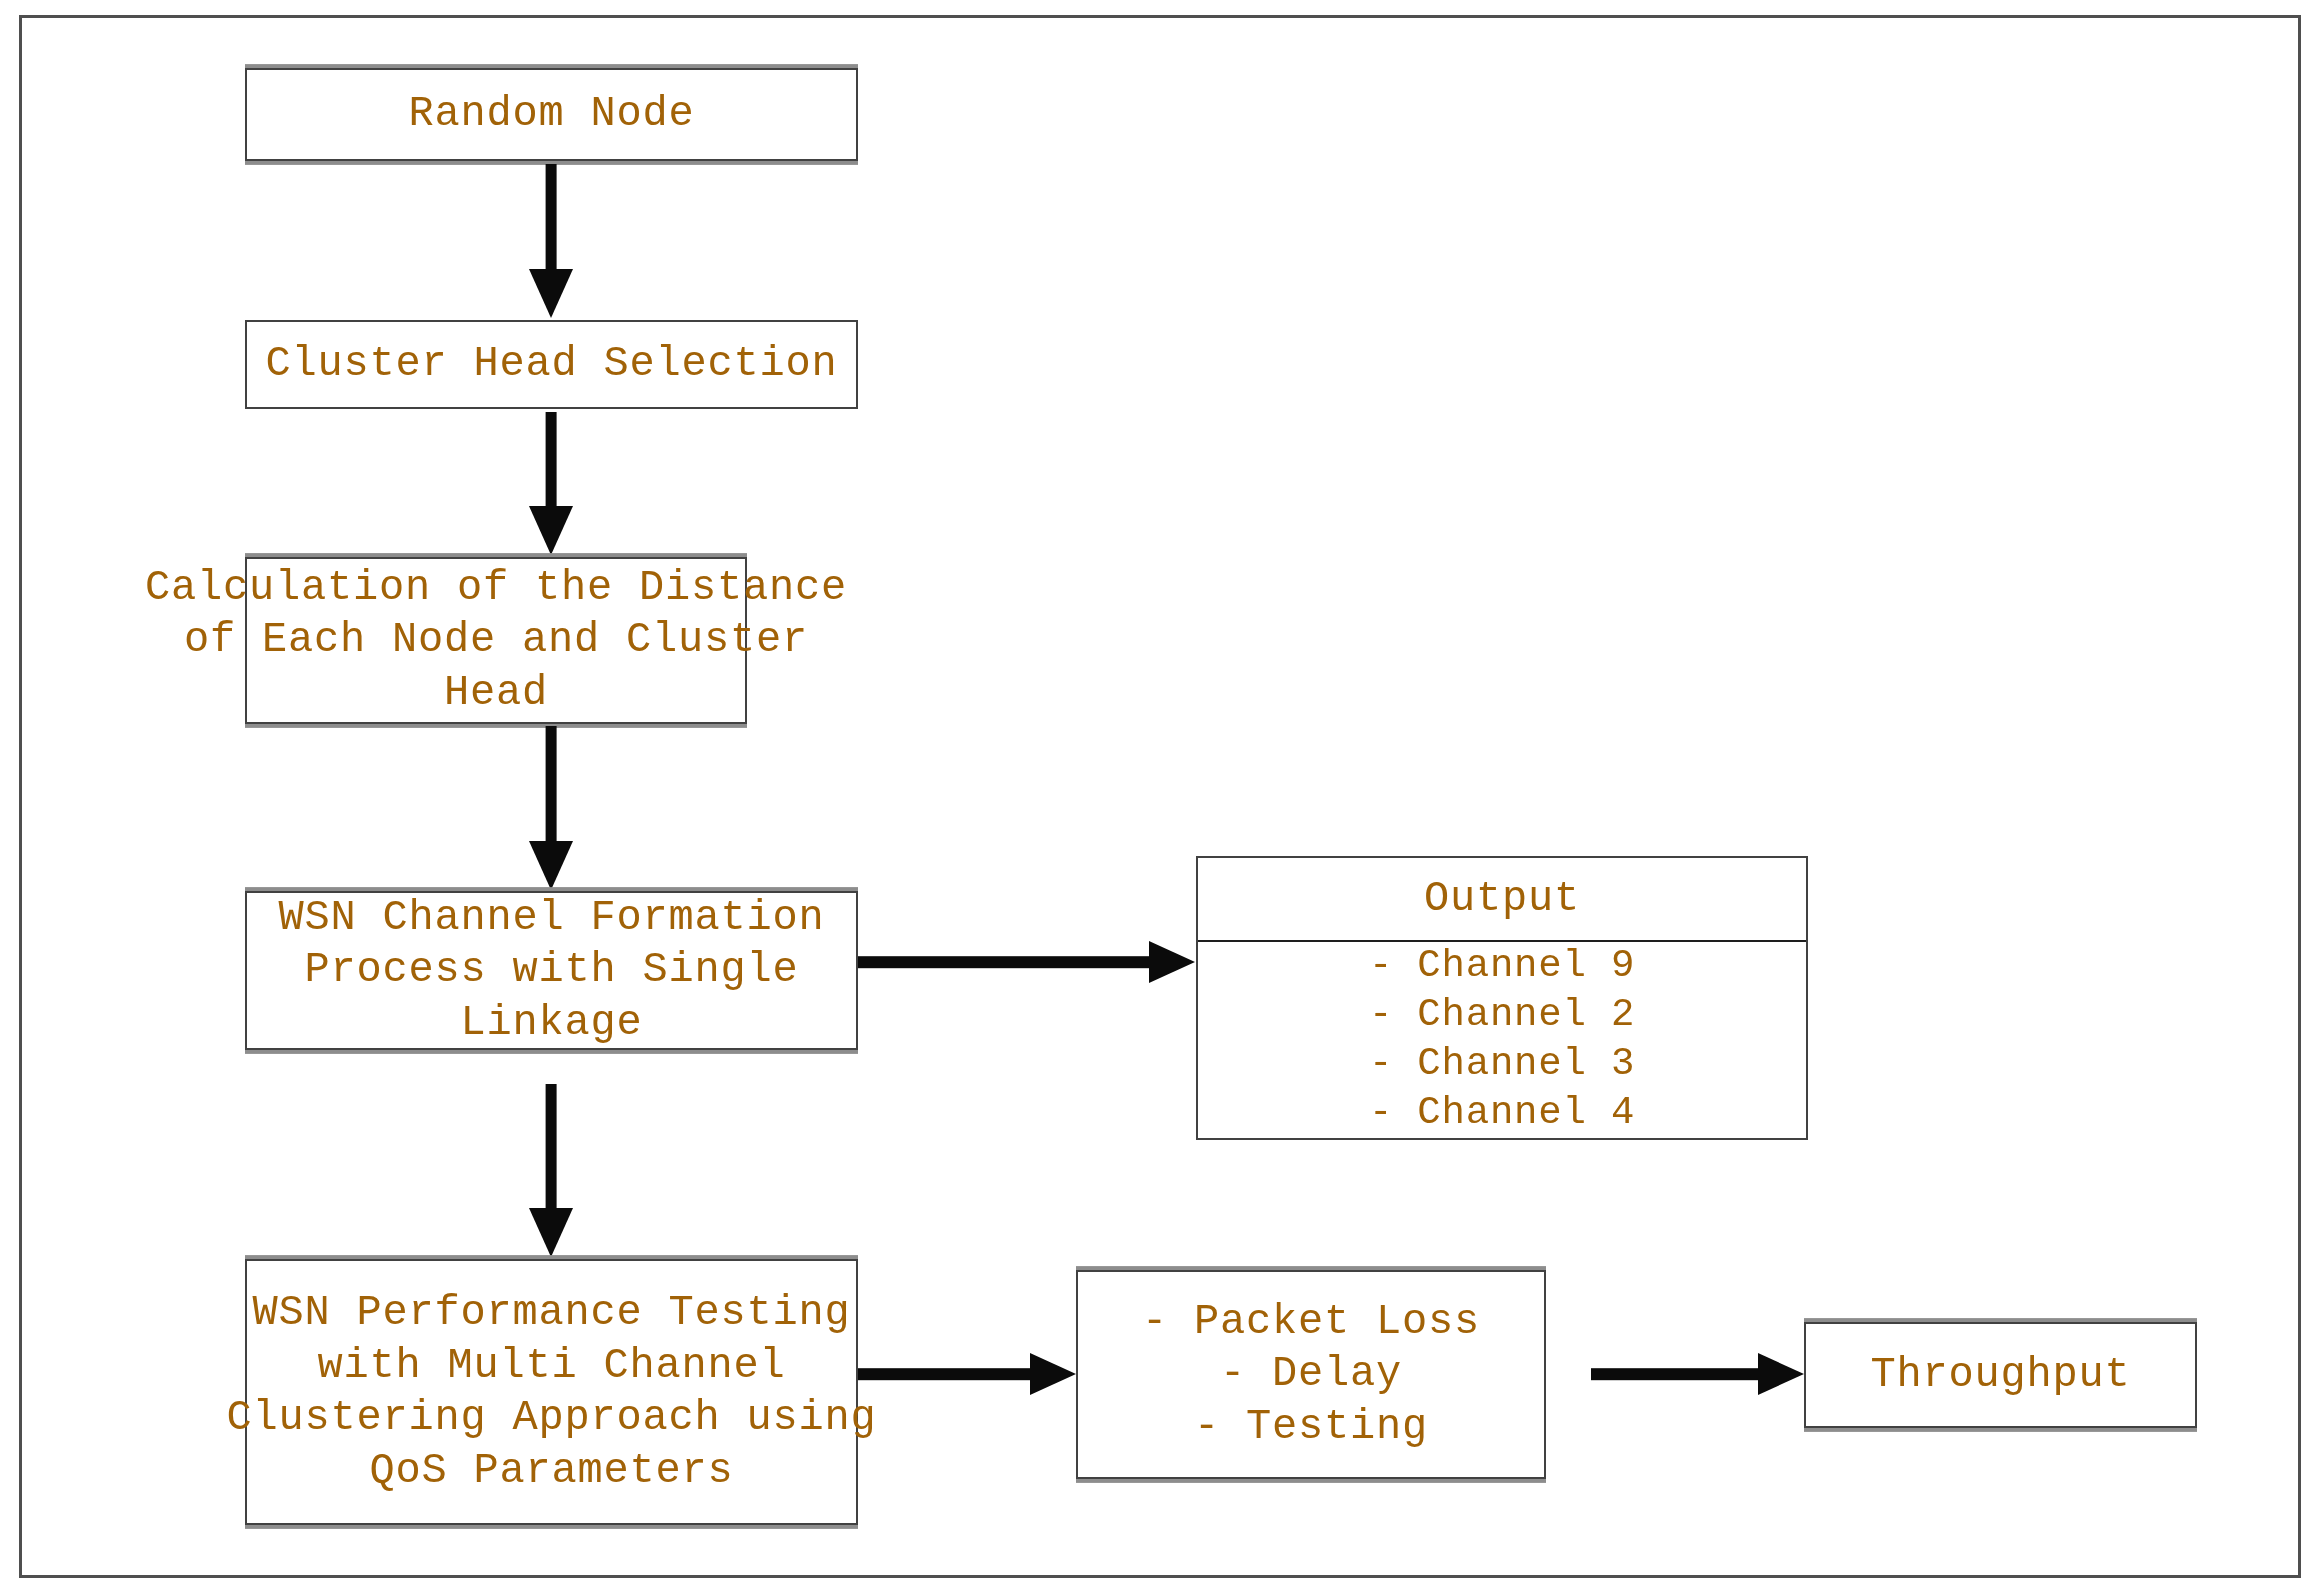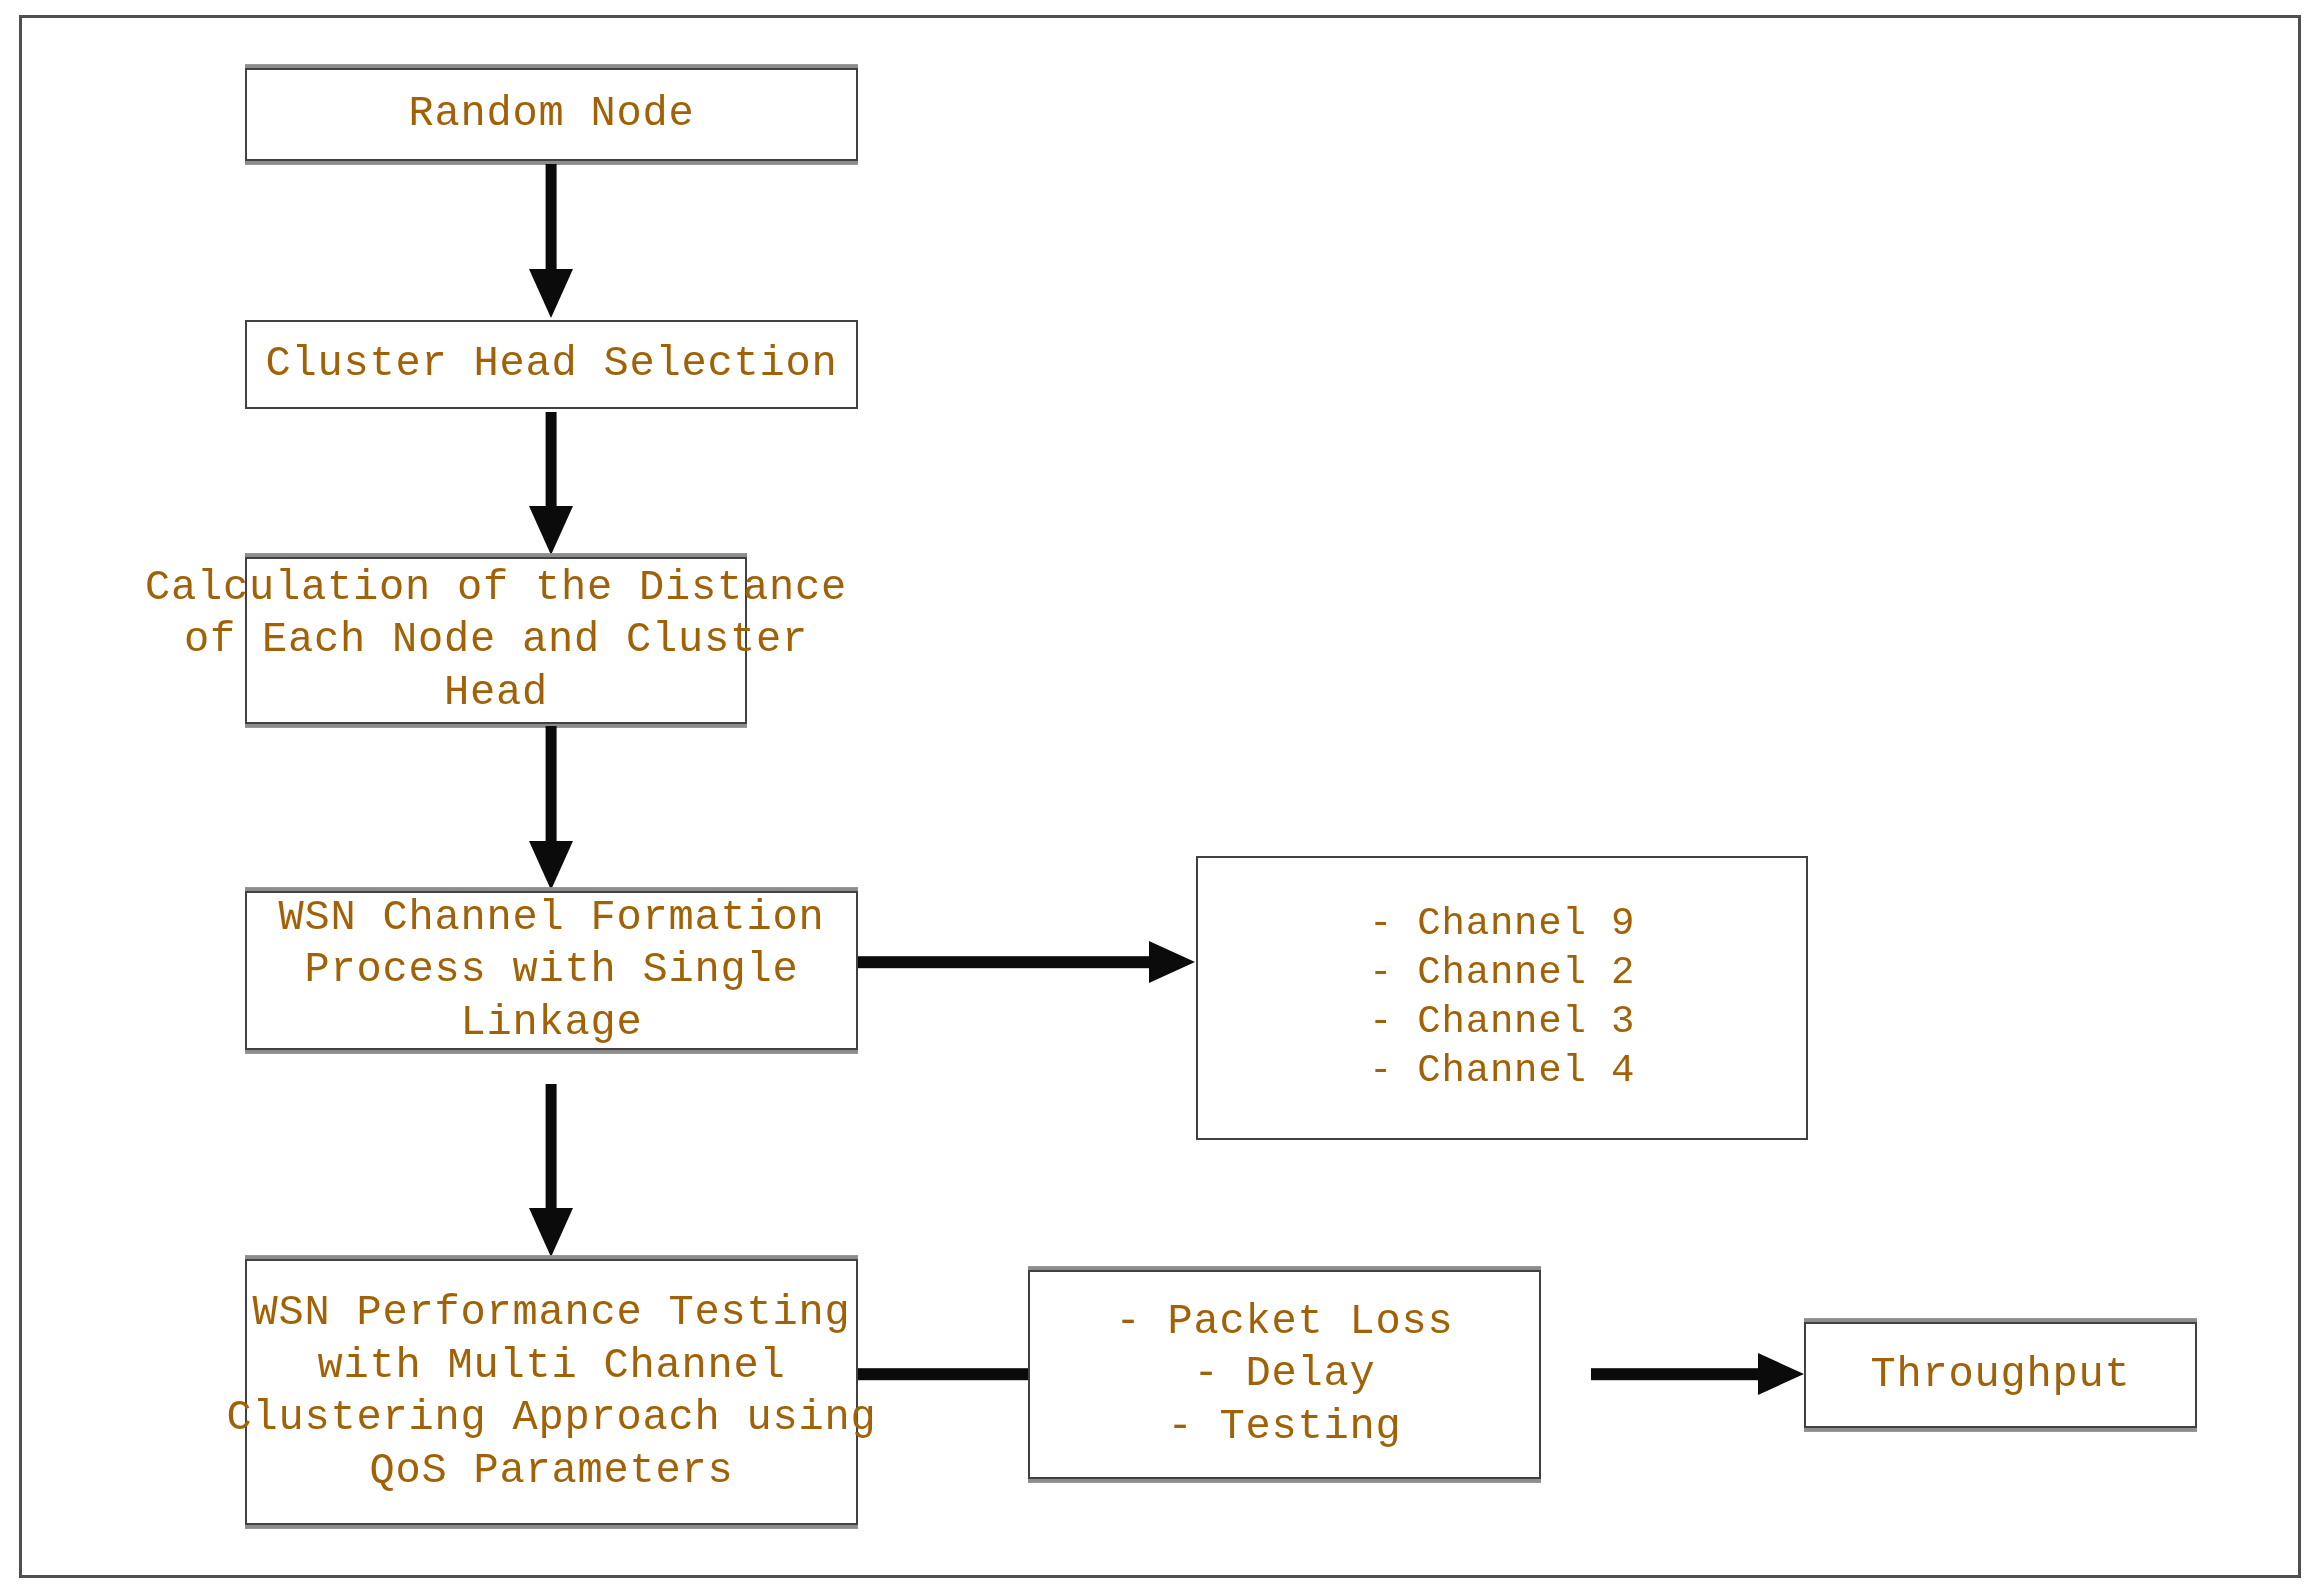--- a/index.html
+++ b/index.html
@@ -136,34 +136,37 @@
     <div class="line">Clustering Approach using</div>
     <div class="line">QoS Parameters</div>
   </div>
 
   <div class="arrow-h" style="left:858px; top:939px; width:337px;">
     <div class="shaft"></div>
     <div class="head"></div>
   </div>
 
   <div class="box" style="left:1196px; top:856px; width:612px; height:284px; justify-content:flex-start;">
+    <div class="output-header">
+      <span>Output</span>
+    </div>
     <div class="output-body">
       <div class="line">- Channel 9</div>
       <div class="line">- Channel 2</div>
       <div class="line">- Channel 3</div>
       <div class="line">- Channel 4</div>
     </div>
   </div>
 
   <div class="arrow-h" style="left:858px; top:1351px; width:218px;">
     <div class="shaft"></div>
     <div class="head"></div>
   </div>
 
-  <div class="box shadowed" style="left:1028px; top:1270px; width:513px; height:209px;">
+  <div class="box shadowed" style="left:1076px; top:1270px; width:470px; height:209px;">
     <div class="line">- Packet Loss</div>
     <div class="line">- Delay</div>
     <div class="line">- Testing</div>
   </div>
 
   <div class="arrow-h" style="left:1591px; top:1351px; width:213px;">
     <div class="shaft"></div>
     <div class="head"></div>
   </div>
 

